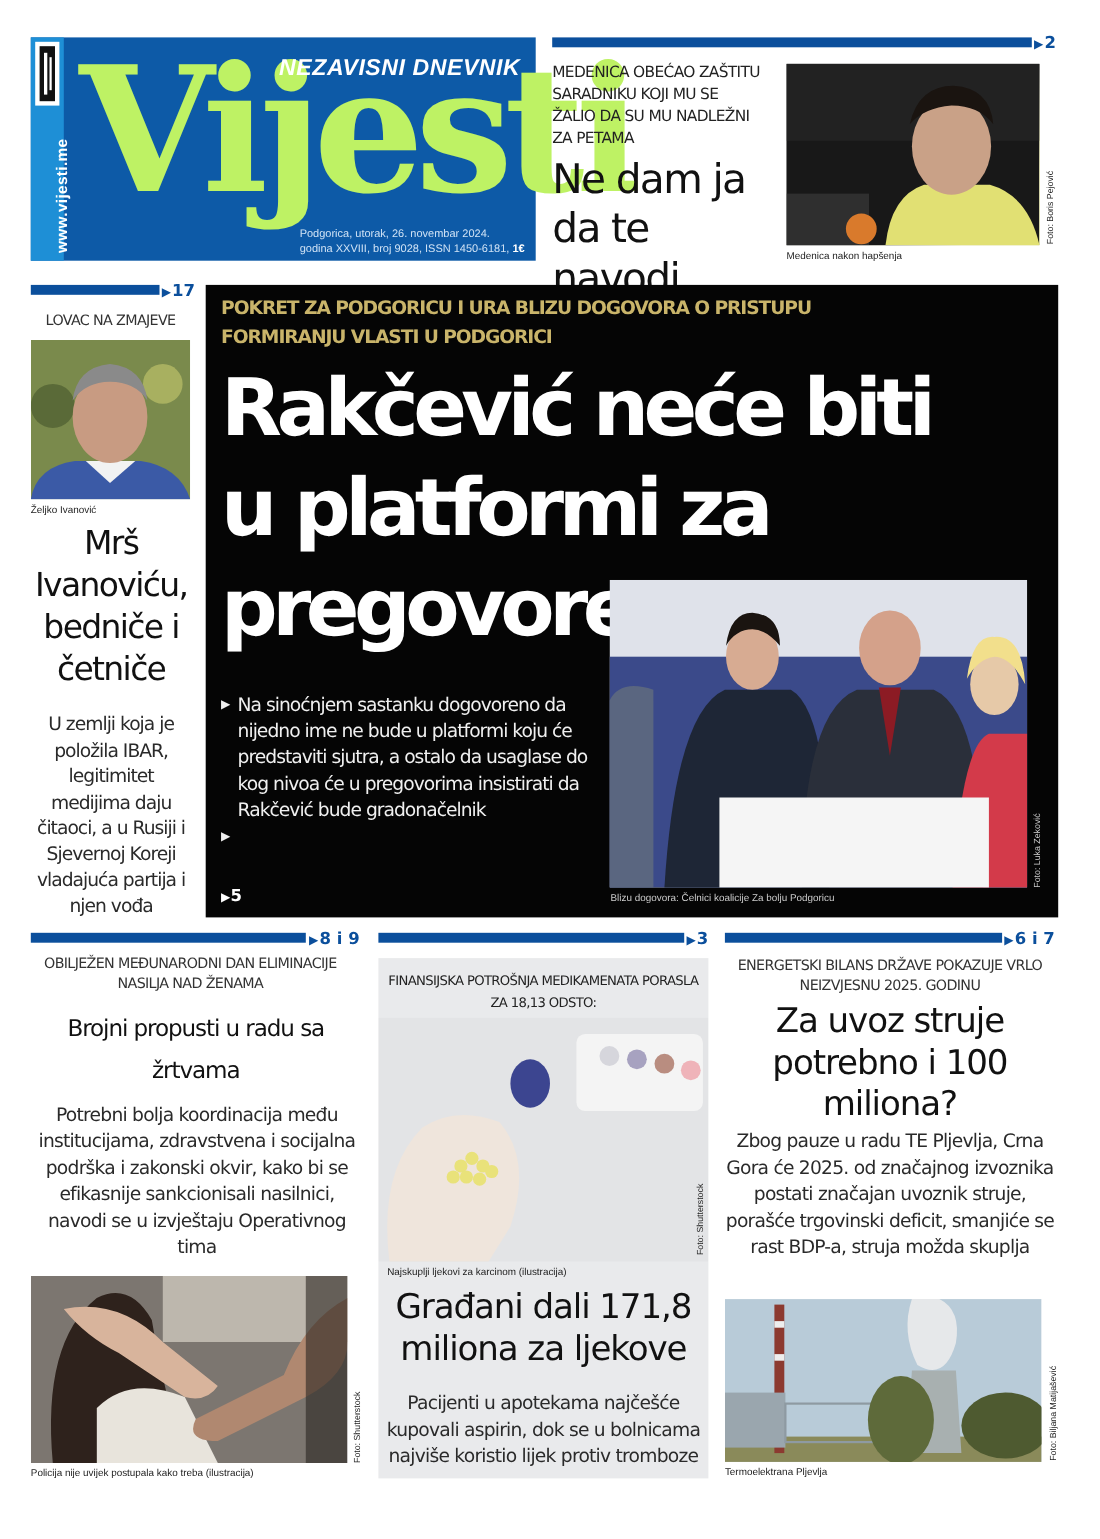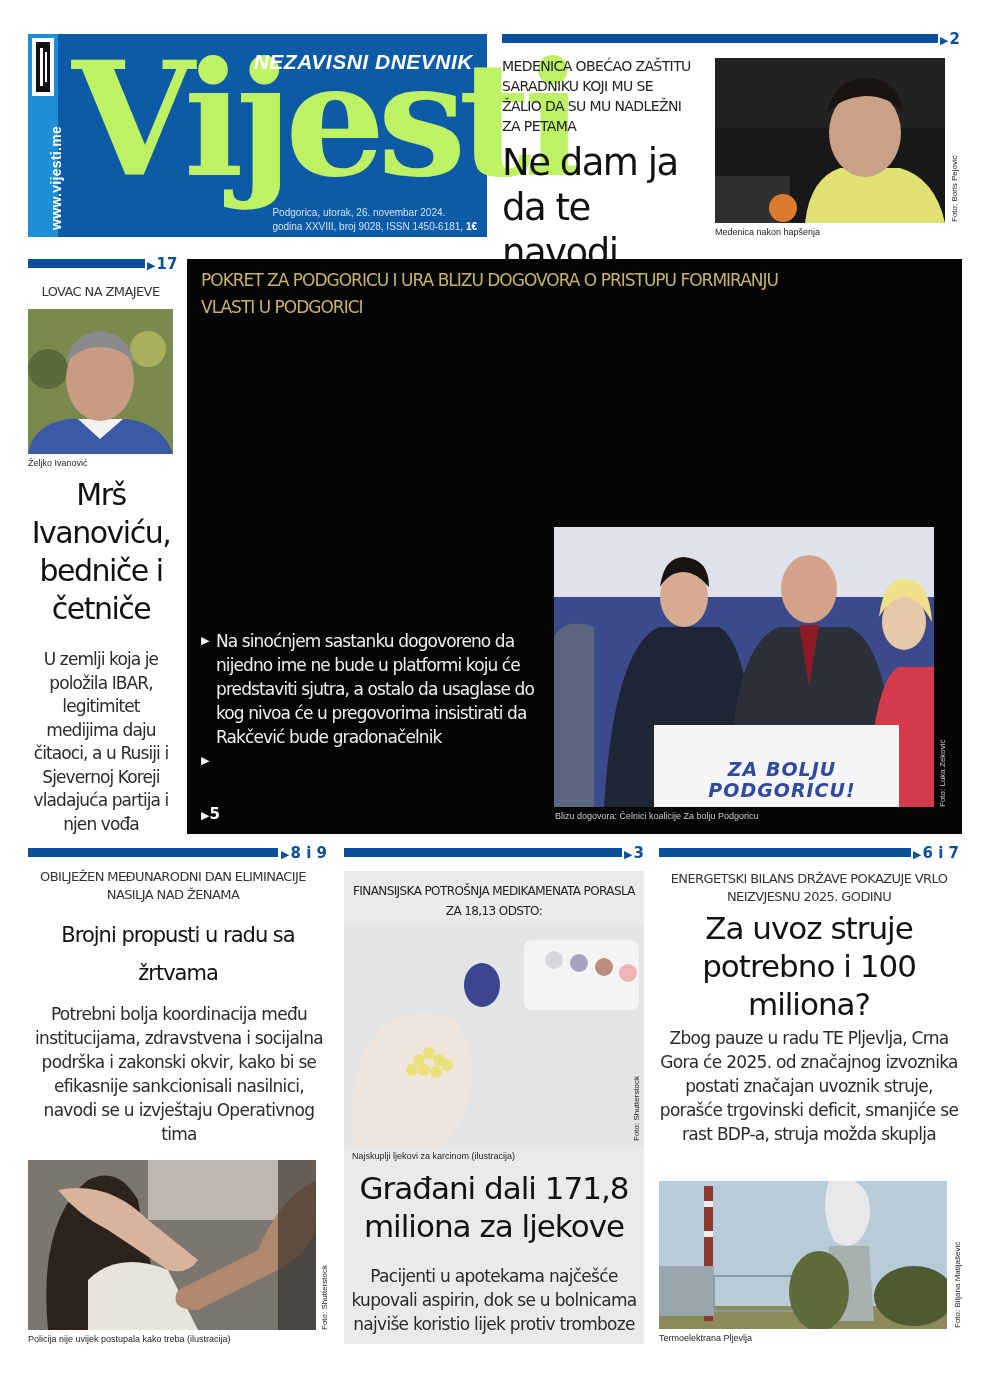--- a/index.html
+++ b/index.html
@@ -79,41 +79,38 @@
     <path d="M50 110 L72 130 L95 110Z" fill="#f2f2f2"></path>
     <ellipse cx="72" cy="70" rx="34" ry="42" fill="#c89b82"></ellipse>
     <path d="M38 55 Q42 25 72 22 Q102 25 106 55 Q95 38 72 38 Q50 38 38 55Z" fill="#8a8a8a"></path>
   </svg>
 </div>
 <div class="abs cap" style="left:28px;top:458px">Željko Ivanović</div>
 <div class="abs headline center" style="left:25px;top:476px;width:152px;font-size:30px;line-height:38px;letter-spacing:-1.5px">Mrš Ivanoviću, bedniče i četniče</div>
 <div class="abs deck center" style="left:25px;top:648px;width:152px;font-size:17px;line-height:23.5px;letter-spacing:-0.9px">U zemlji koja je položila IBAR, legitimitet medijima daju čitaoci, a u Rusiji i Sjevernoj Koreji vladajuća partija i njen vođa</div>
 
 <div class="abs" style="left:187px;top:259px;width:775px;height:575px;background:#050505">
-  <div class="abs" style="left:14px;top:8px;width:620px;font-family:'DejaVu Sans',sans-serif;font-weight:normal;font-size:17px;line-height:27px;color:#c9b46a;letter-spacing:-1px">POKRET ZA PODGORICU I URA BLIZU DOGOVORA O PRISTUPU FORMIRANJU VLASTI U PODGORICI</div>
+  <div class="abs" style="left:14px;top:8px;width:620px;font-family:'DejaVu Sans',sans-serif;font-weight:bold;font-size:17px;line-height:27px;color:#c9b46a;letter-spacing:-1px">POKRET ZA PODGORICU I URA BLIZU DOGOVORA O PRISTUPU FORMIRANJU VLASTI U PODGORICI</div>
+  <div class="abs" style="left:14px;top:66px;width:650px;font-family:'DejaVu Sans',sans-serif;font-weight:bold;font-size:72px;line-height:91px;color:#fff;letter-spacing:-5px">Rakčević neće biti u platformi za pregovore</div>
   <div class="photo" style="left:367px;top:268px;width:380px;height:280px">
     <svg width="380" height="280" viewBox="0 0 380 280">
       <rect width="380" height="280" fill="#dfe2ea"></rect>
       <rect x="0" y="70" width="380" height="210" fill="#3b4a8a"></rect>
       <path d="M0 280 L0 110 Q10 90 40 100 L40 280Z" fill="#5a6680"></path>
       <path d="M50 280 Q60 120 105 100 L165 100 Q200 120 200 280Z" fill="#1e2636"></path>
       <ellipse cx="130" cy="70" rx="24" ry="30" fill="#d7ab92"></ellipse>
       <path d="M106 60 Q110 30 130 30 Q155 32 155 60 Q142 45 130 45 Q115 45 106 60Z" fill="#1a1410"></path>
       <path d="M175 280 Q175 120 225 100 L295 100 Q340 120 340 280Z" fill="#2a2f3a"></path>
       <ellipse cx="255" cy="62" rx="28" ry="34" fill="#d4a18a"></ellipse>
       <path d="M245 98 L255 160 L265 98Z" fill="#8c1b24"></path>
       <path d="M312 280 Q320 150 345 140 L380 140 L380 280Z" fill="#d33a4a"></path>
       <ellipse cx="350" cy="95" rx="22" ry="28" fill="#e6c9a8"></ellipse>
       <path d="M325 90 Q330 50 350 52 Q375 50 378 95 Q365 70 350 70 Q335 72 325 90Z" fill="#f2df8c"></path>
       <rect x="100" y="198" width="245" height="82" fill="#f5f5f5"></rect>
     </svg>
-    <div class="abs" style="left:118px;top:232px;width:220px;font-family:'DejaVu Sans',sans-serif;font-weight:bold;font-style:italic;font-size:19px;line-height:21px;color:#2f4aa0;text-align:center;letter-spacing:1px">
-      <div>ZA BOLJU</div>
-      <div>PODGORICU!</div>
-    </div>
   </div>
   <div class="credit" style="left:751px;top:548px;color:#ccc">Foto: Luka Zeković</div>
   <div class="abs cap" style="left:368px;top:552px;color:#ccc">Blizu dogovora: Čelnici koalicije Za bolju Podgoricu</div>
   <div class="abs" style="left:14px;top:370px;width:345px;font-family:'DejaVu Sans',sans-serif;font-size:17px;line-height:24px;color:#f0f0f0;letter-spacing:-0.9px">
     <div style="position:relative;padding-left:15px"><span style="position:absolute;left:0;top:0;font-size:11px">▶</span><span>Na sinoćnjem sastanku dogovoreno da nijedno ime ne bude u platformi koju će predstaviti sjutra, a ostalo da usaglase do kog nivoa će u pregovorima insistirati da Rakčević bude gradonačelnik</span></div>
     <div style="position:relative;padding-left:15px"><span style="position:absolute;left:0;top:0;font-size:11px">▶</span></div>
   </div>
   <div class="abs" style="left:14px;top:546px;color:#fff;font-weight:bold;font-size:15px;font-family:'DejaVu Sans',sans-serif"><span style="font-size:11px">▶</span><span>5</span></div>
 </div>
 

